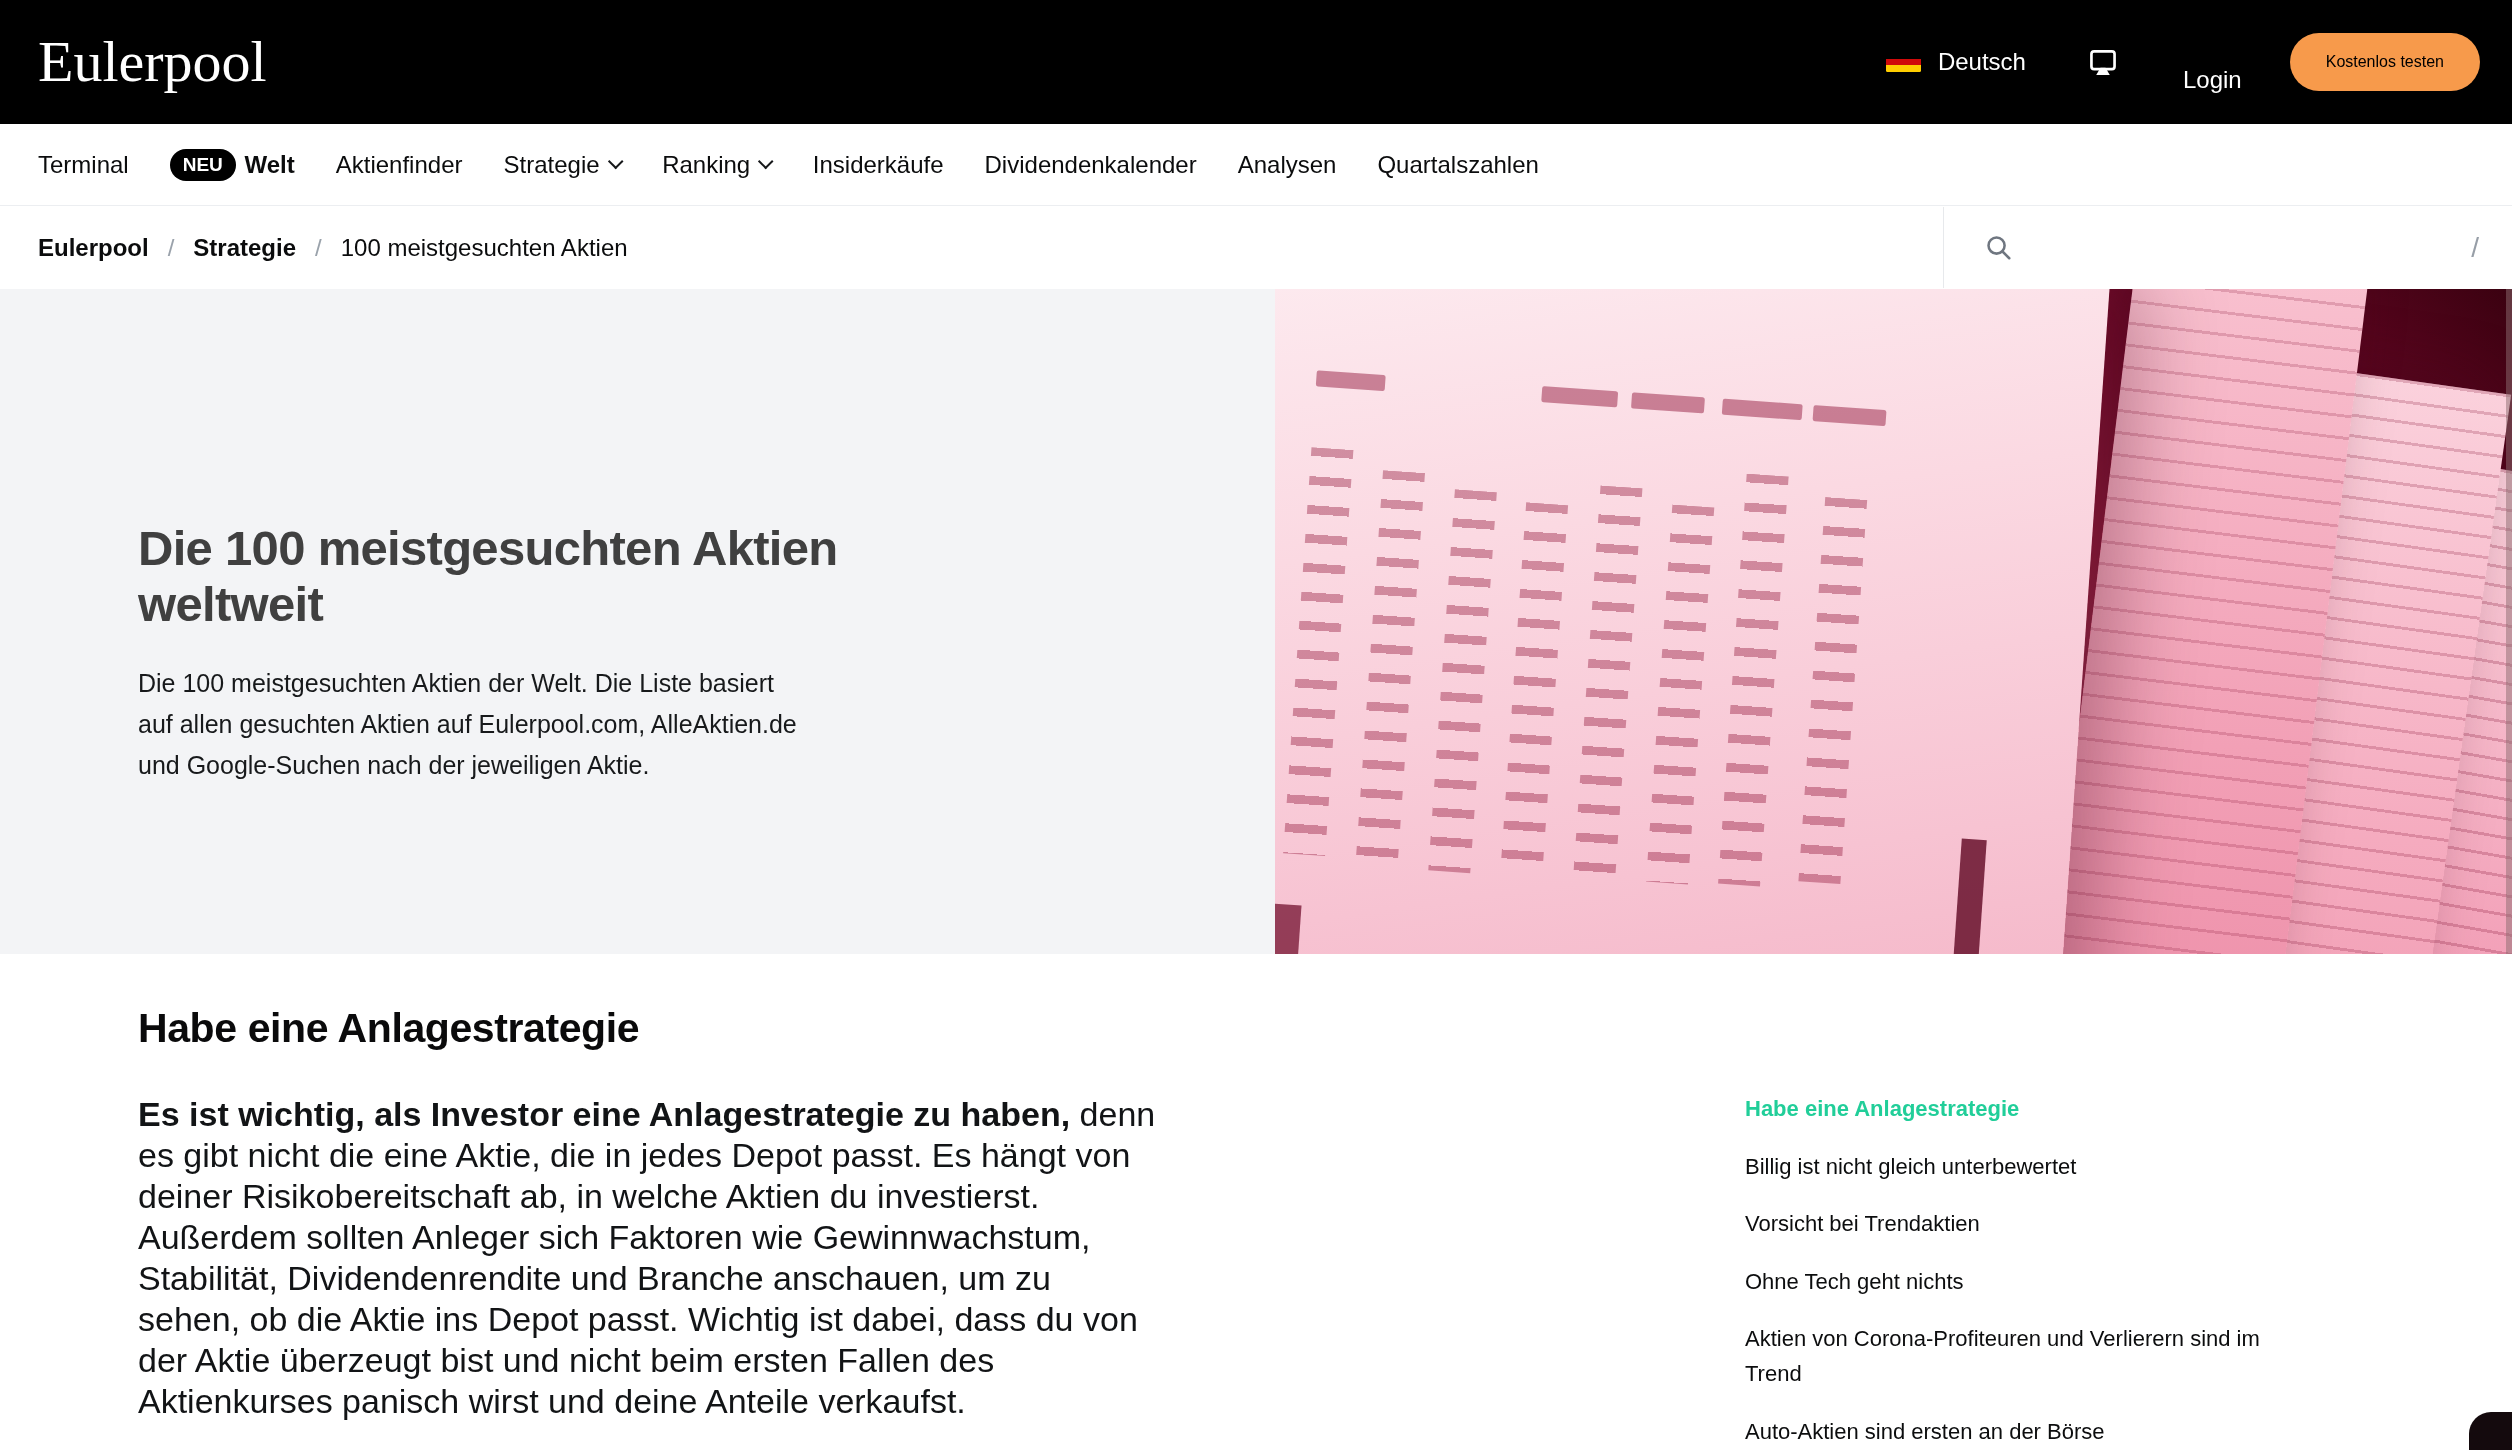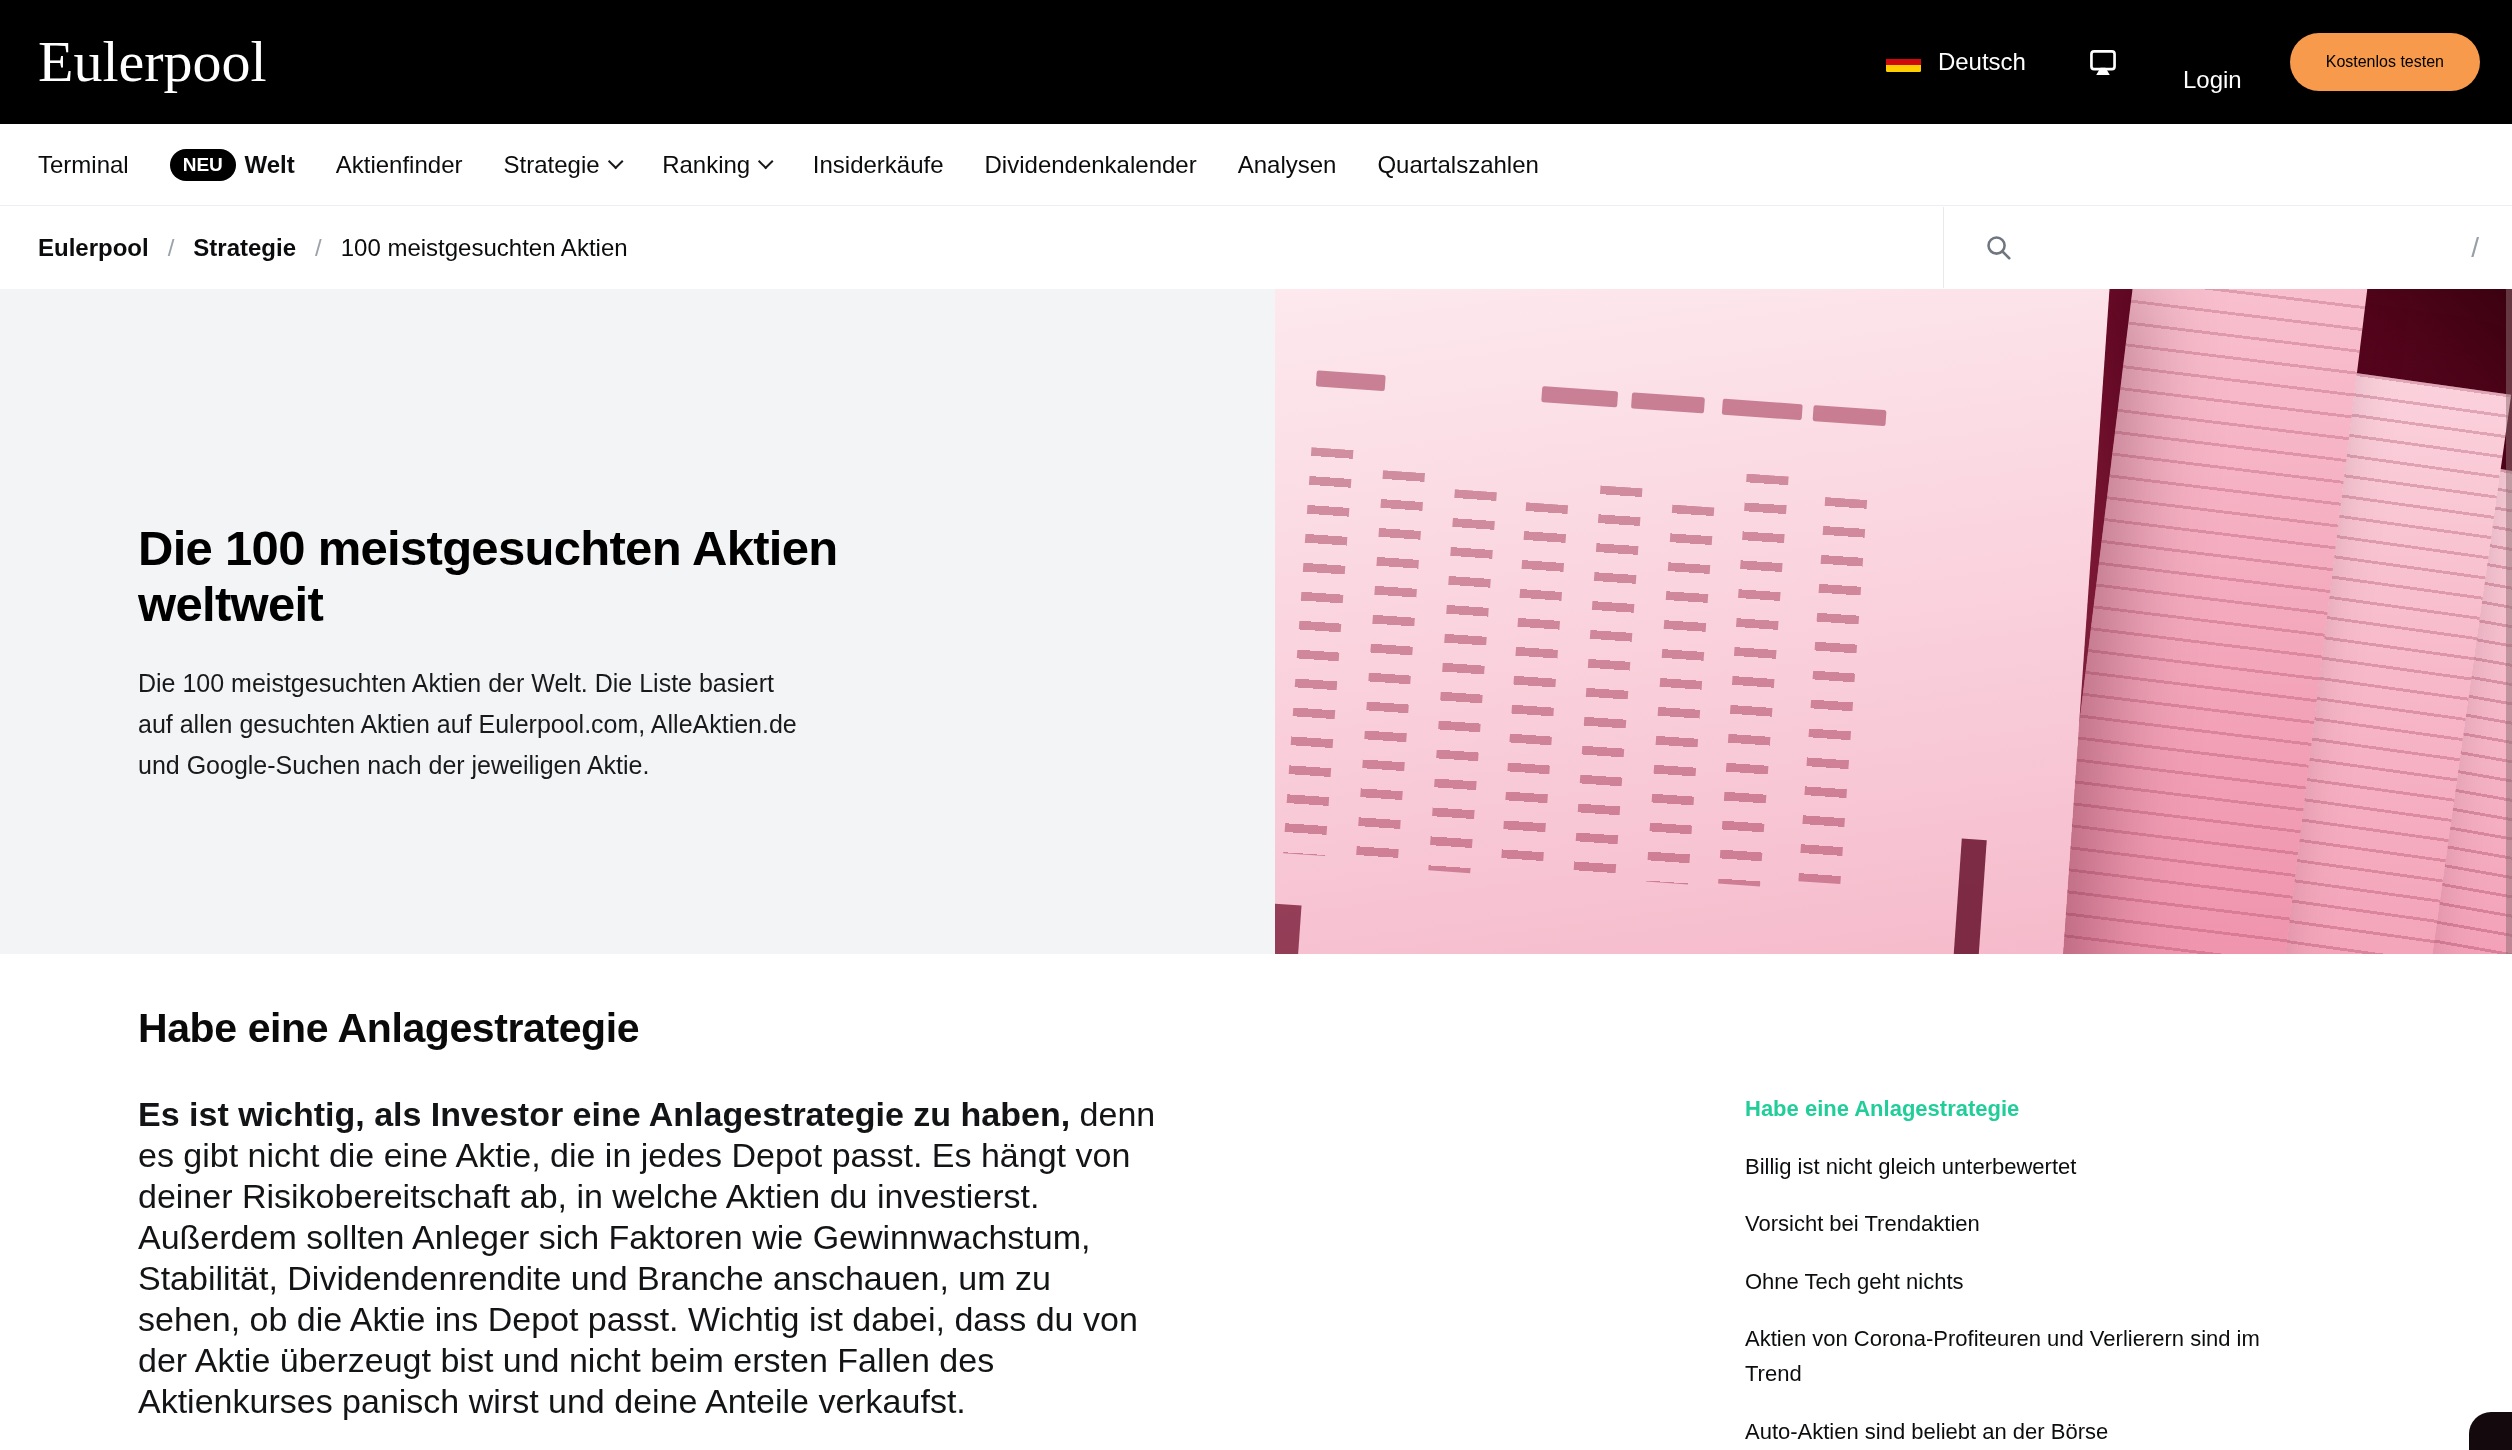--- a/index.html
+++ b/index.html
@@ -42,21 +42,21 @@
   .crumb{cursor:pointer;}
   .crumb.bold{font-weight:700;}
   .sep{color:#9aa2ab;}
   .searchbox{position:absolute;right:0;top:0;bottom:0;width:569px;border-left:1.5px solid #e7e9ec;
     display:flex;align-items:center;justify-content:space-between;
     padding:0 33px 0 39px;box-sizing:border-box;cursor:text;}
   .slash-hint{color:#979ea7;font-size:28px;}
   
   .hero{position:absolute;top:289px;left:0;right:0;height:666px;background:#F3F4F6;}
   .hero-text{position:absolute;left:138px;top:231px;width:800px;}
-  .hero-text h1{margin:0 0 30.5px 0;font-size:49px;font-weight:700;letter-spacing:-0.7px;color:#000000;}
+  .hero-text h1{margin:0 0 30.5px 0;font-size:49px;font-weight:700;letter-spacing:-0.7px;color:#404040;}
   .hero-text p{margin:0;font-size:25px;line-height:41px;color:#17191b;white-space:pre-line;}
   
   .hero-image{position:absolute;left:1275px;right:0;top:0;bottom:0;overflow:hidden;
     background:
       radial-gradient(654px 509px at 6% 100%, rgba(252,120,162,.55), transparent 60%),
       linear-gradient(225deg,#3a0110 0%,#5c0620 12%,#8d1437 24%,#c23358 36%,#e66a8d 52%,#f29db5 70%,#f5b6c8 86%,#f7c3d2 100%);}
   .paper-main{position:absolute;left:-65px;top:-51px;width:872px;height:858px;
     transform:rotate(4deg);
     background:linear-gradient(168deg,#fdeef2 0%,#fbd9e2 35%,#f7c3d2 70%,#f3b0c3 100%);
     box-shadow:29px 14.5px 87px rgba(70,2,25,.35);}
@@ -243,18 +243,18 @@
       <div class="toc-item active">Habe eine Anlagestrategie</div>
 
       <div class="toc-item">Billig ist nicht gleich unterbewertet</div>
 
       <div class="toc-item">Vorsicht bei Trendaktien</div>
 
       <div class="toc-item">Ohne Tech geht nichts</div>
 
       <div class="toc-item">Aktien von Corona-Profiteuren und Verlierern sind im Trend</div>
 
-      <div class="toc-item">Auto-Aktien sind beliebt an der Börse</div>
+      <div class="toc-item">Auto-Aktien sind ersten an der Börse</div>
     </div>
 </div>
 
 <div class="corner-widget"></div>
 
 
 </body></html>

